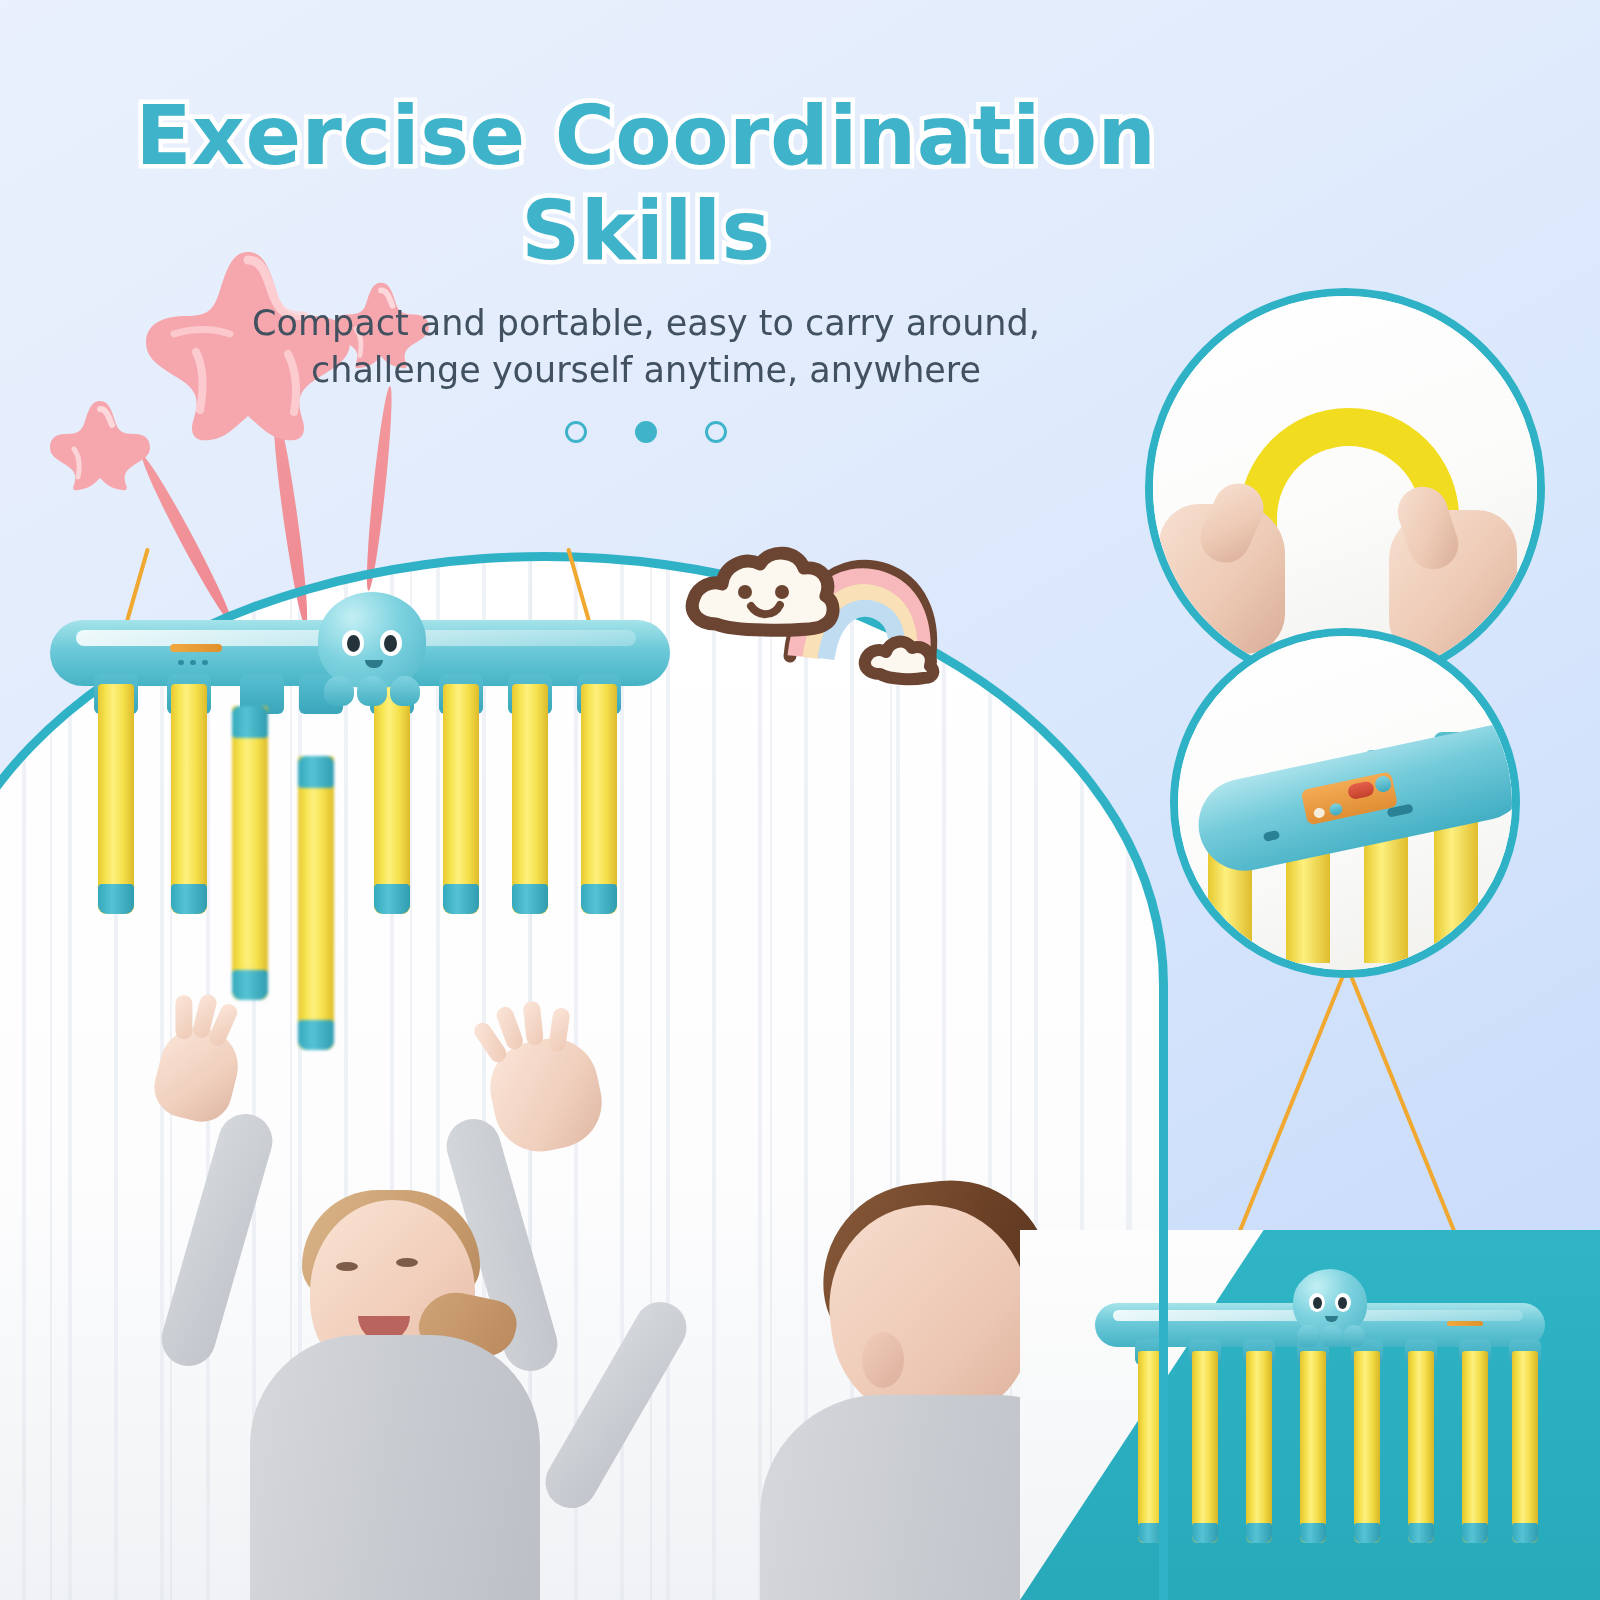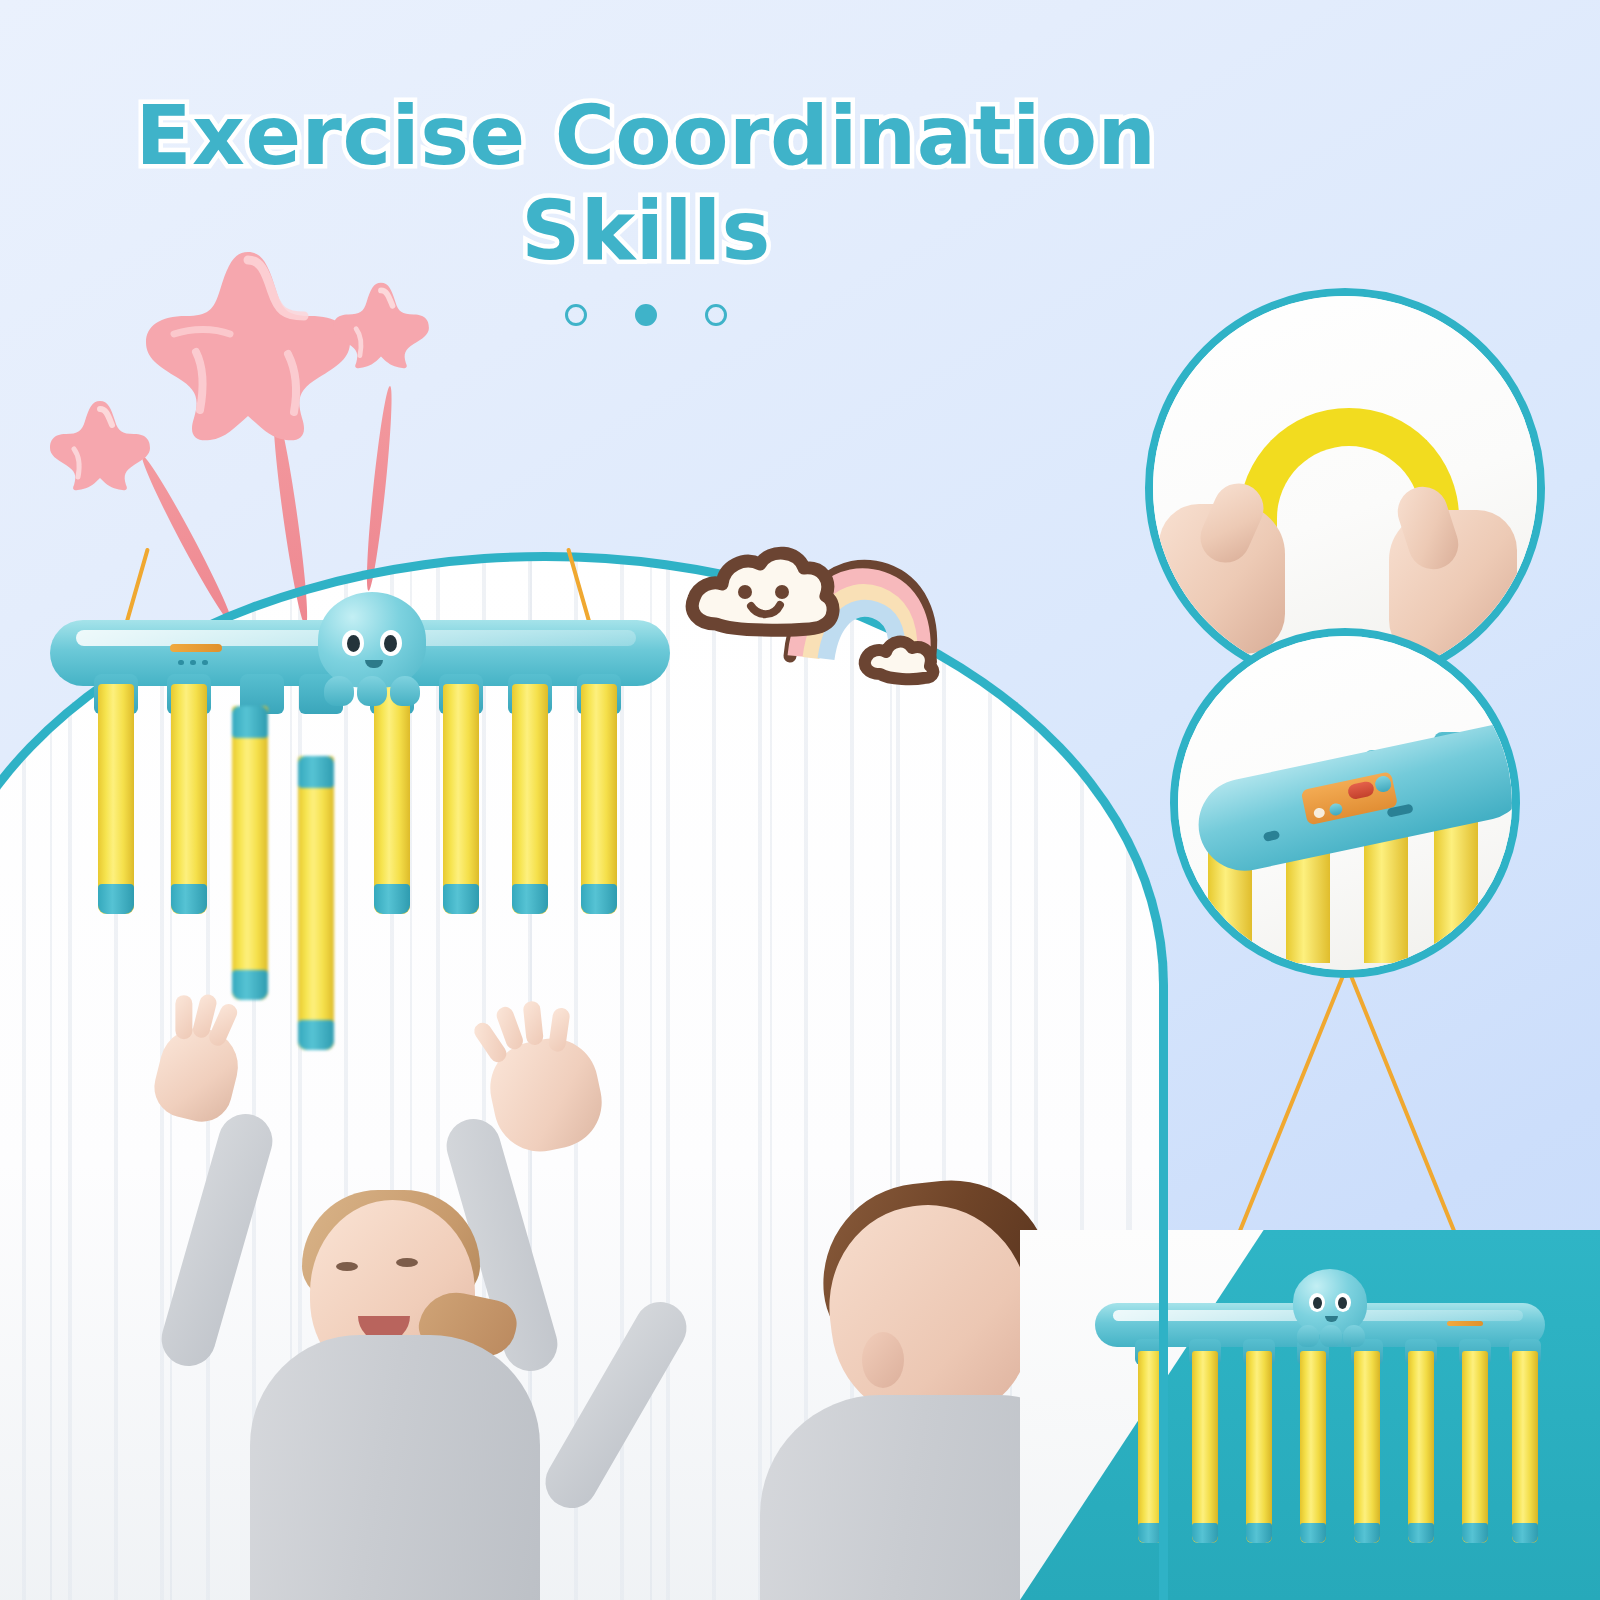--- a/index.html
+++ b/index.html
@@ -185,20 +185,24 @@
   
   .rainbow { position:absolute; left:672px; top:528px; width:270px; height:160px; z-index:28; }
 </style>
 </head>
 <body>
 
 <div class="stage">
 
   <div class="header">
     <div class="title">Exercise Coordination Skills</div>
+    <div class="subtitle">
+      <div>Compact and portable, easy to carry around,</div>
+      <div>challenge yourself anytime, anywhere</div>
+    </div>
     <div class="dots">
       <div class="dot"></div>
       <div class="dot active"></div>
       <div class="dot"></div>
     </div>
   </div>
 
   <div class="photo-panel">
     <div class="curtain"></div>
 

